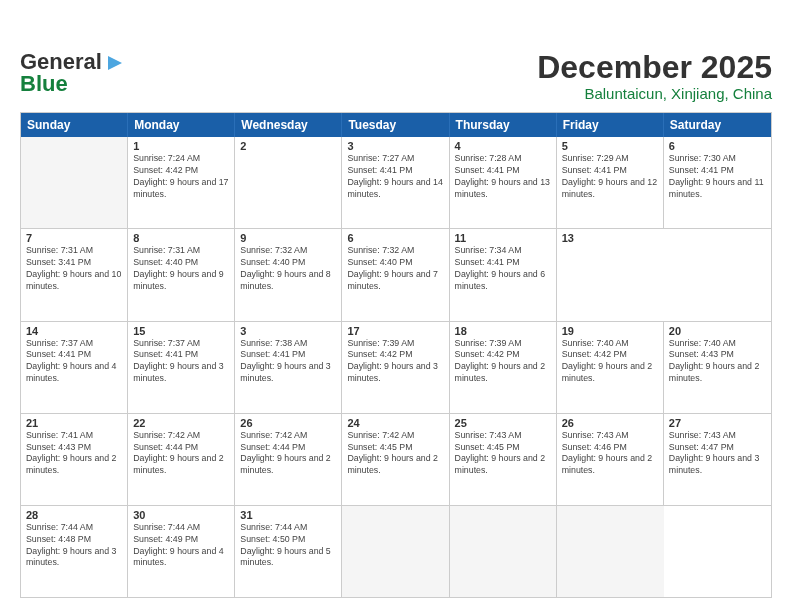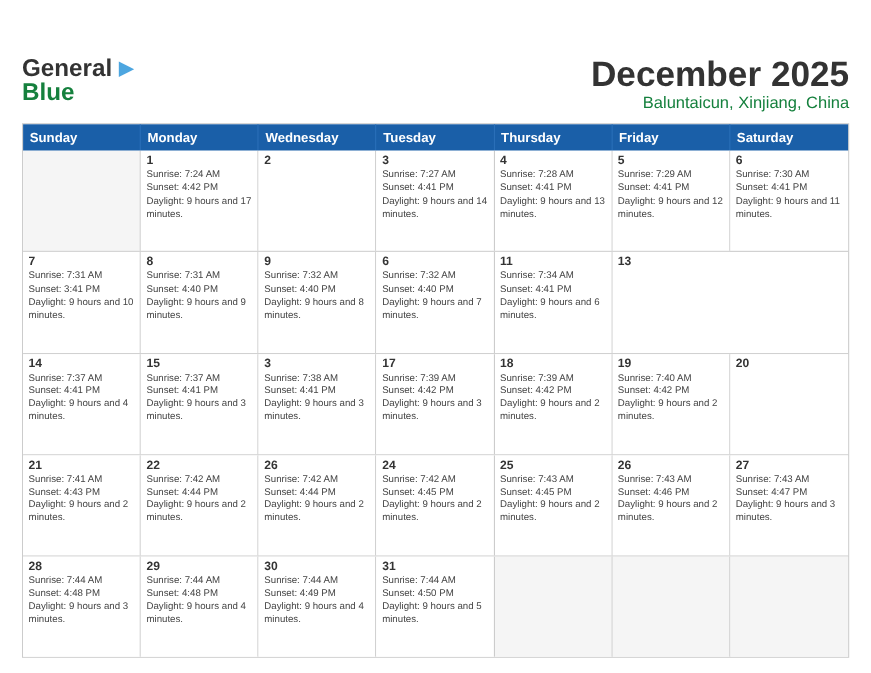--- a/index.html
+++ b/index.html
@@ -249,20 +249,24 @@
           </div>
           <div class="cal-cell">
             <div class="day-num">19</div>
             <div class="day-info">Sunrise: 7:40 AM
 Sunset: 4:42 PM
 Daylight: 9 hours
 and 2 minutes.</div>
           </div>
           <div class="cal-cell">
             <div class="day-num">20</div>
+            <div class="day-info">Sunrise: 7:40 AM
+Sunset: 4:43 PM
+Daylight: 9 hours
+and 2 minutes.</div>
           </div>
         </div>
         <div class="cal-row">
           <div class="cal-cell">
             <div class="day-num">21</div>
             <div class="day-info">Sunrise: 7:41 AM
 Sunset: 4:43 PM
 Daylight: 9 hours
 and 2 minutes.</div>
           </div>
@@ -309,27 +313,20 @@
 and 3 minutes.</div>
           </div>
         </div>
         <div class="cal-row">
           <div class="cal-cell">
             <div class="day-num">28</div>
             <div class="day-info">Sunrise: 7:44 AM
 Sunset: 4:48 PM
 Daylight: 9 hours
 and 3 minutes.</div>
-          </div>
-          <div class="cal-cell">
-            <div class="day-num">29</div>
-            <div class="day-info">Sunrise: 7:44 AM
-Sunset: 4:48 PM
-Daylight: 9 hours
-and 4 minutes.</div>
           </div>
           <div class="cal-cell">
             <div class="day-num">30</div>
             <div class="day-info">Sunrise: 7:44 AM
 Sunset: 4:49 PM
 Daylight: 9 hours
 and 4 minutes.</div>
           </div>
           <div class="cal-cell">
             <div class="day-num">31</div>

